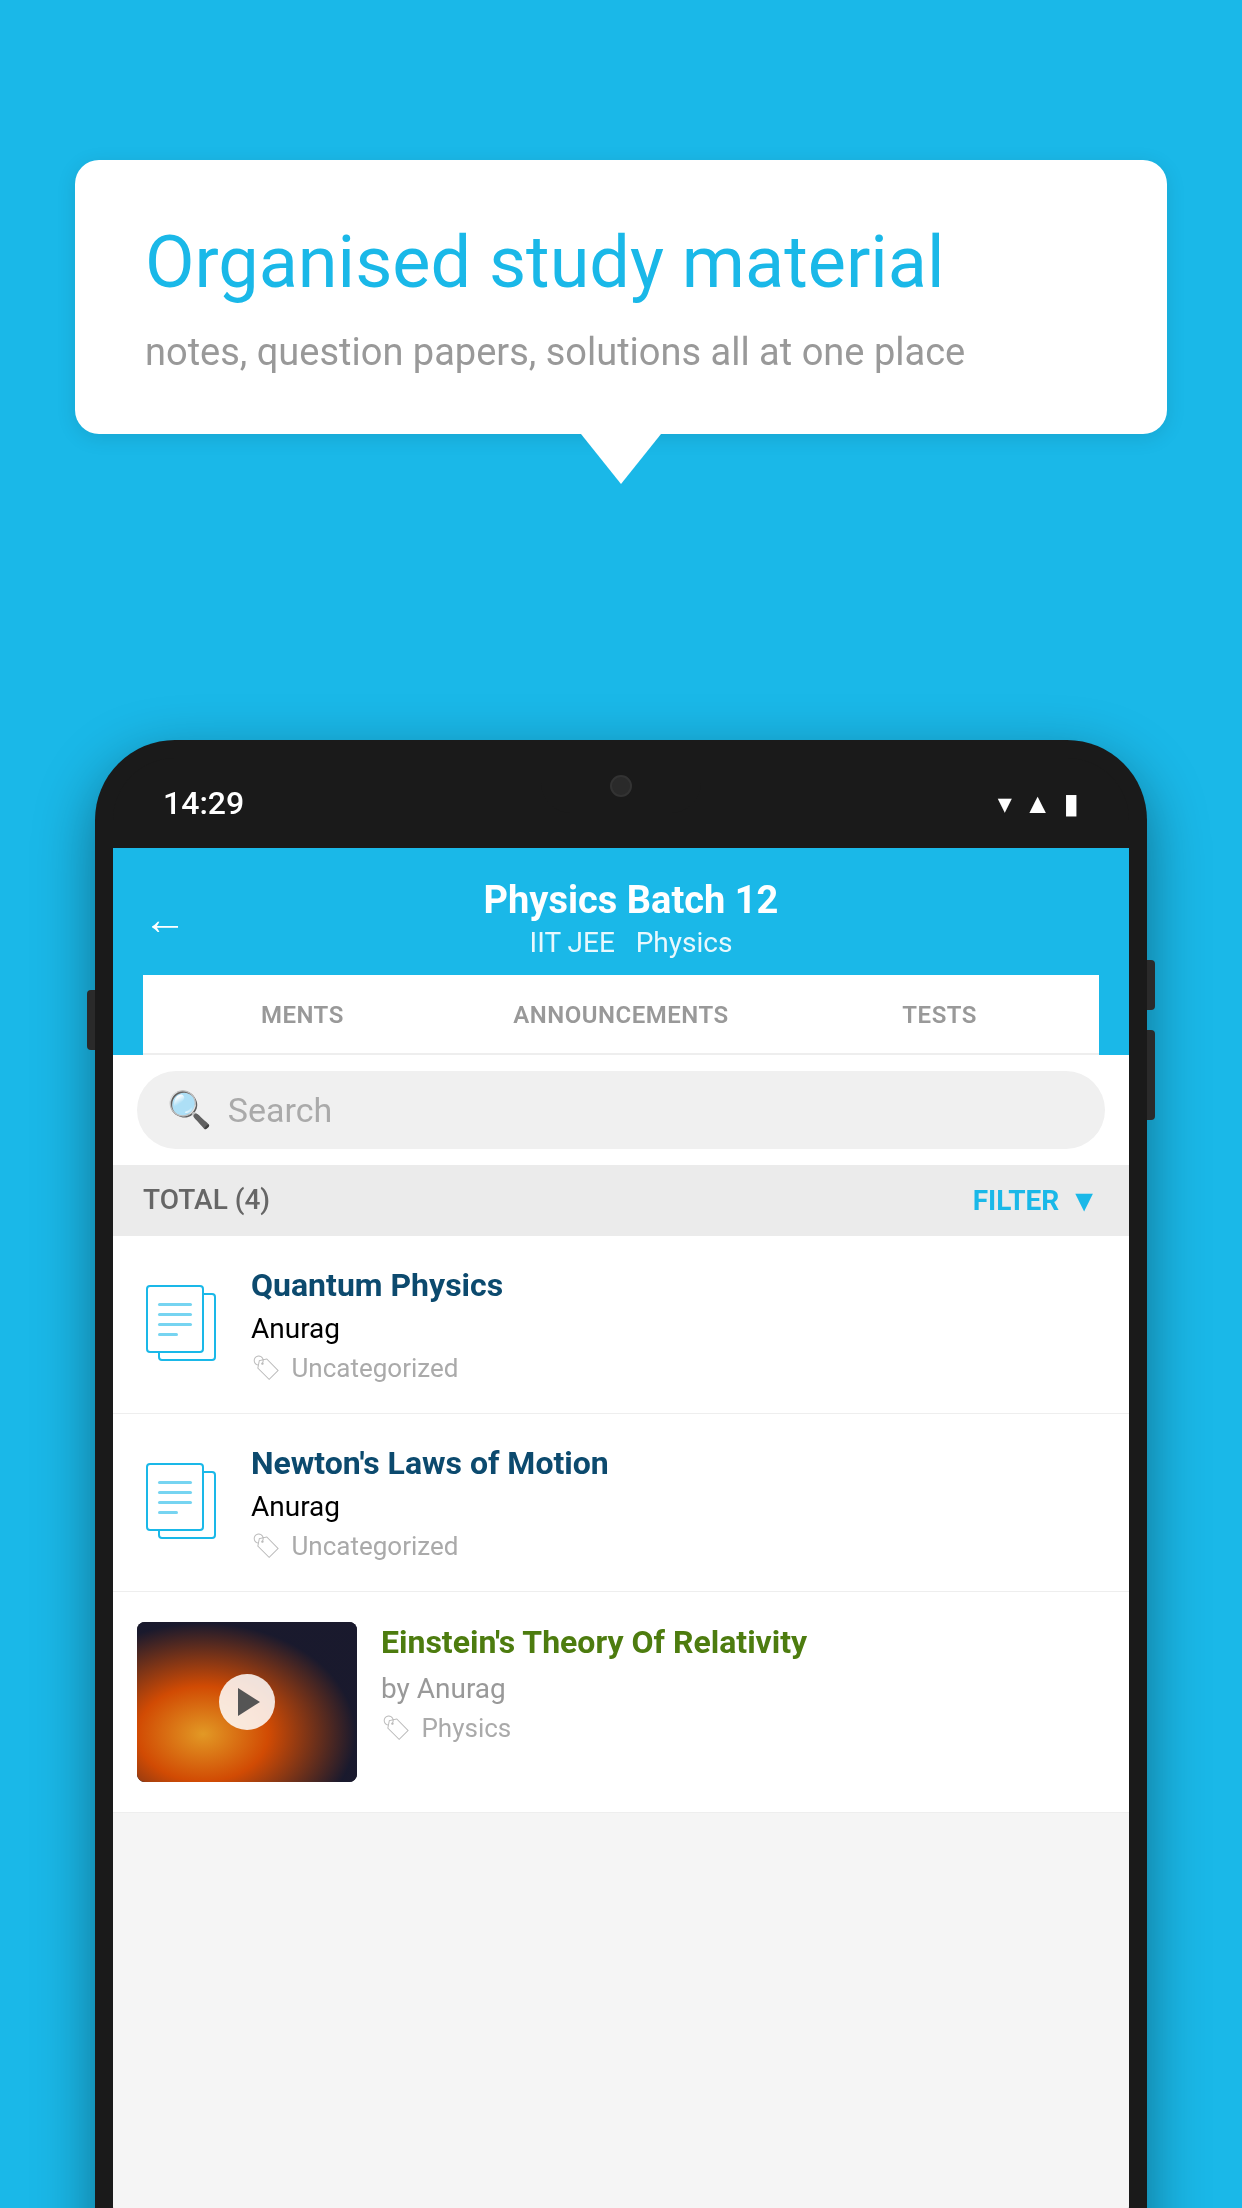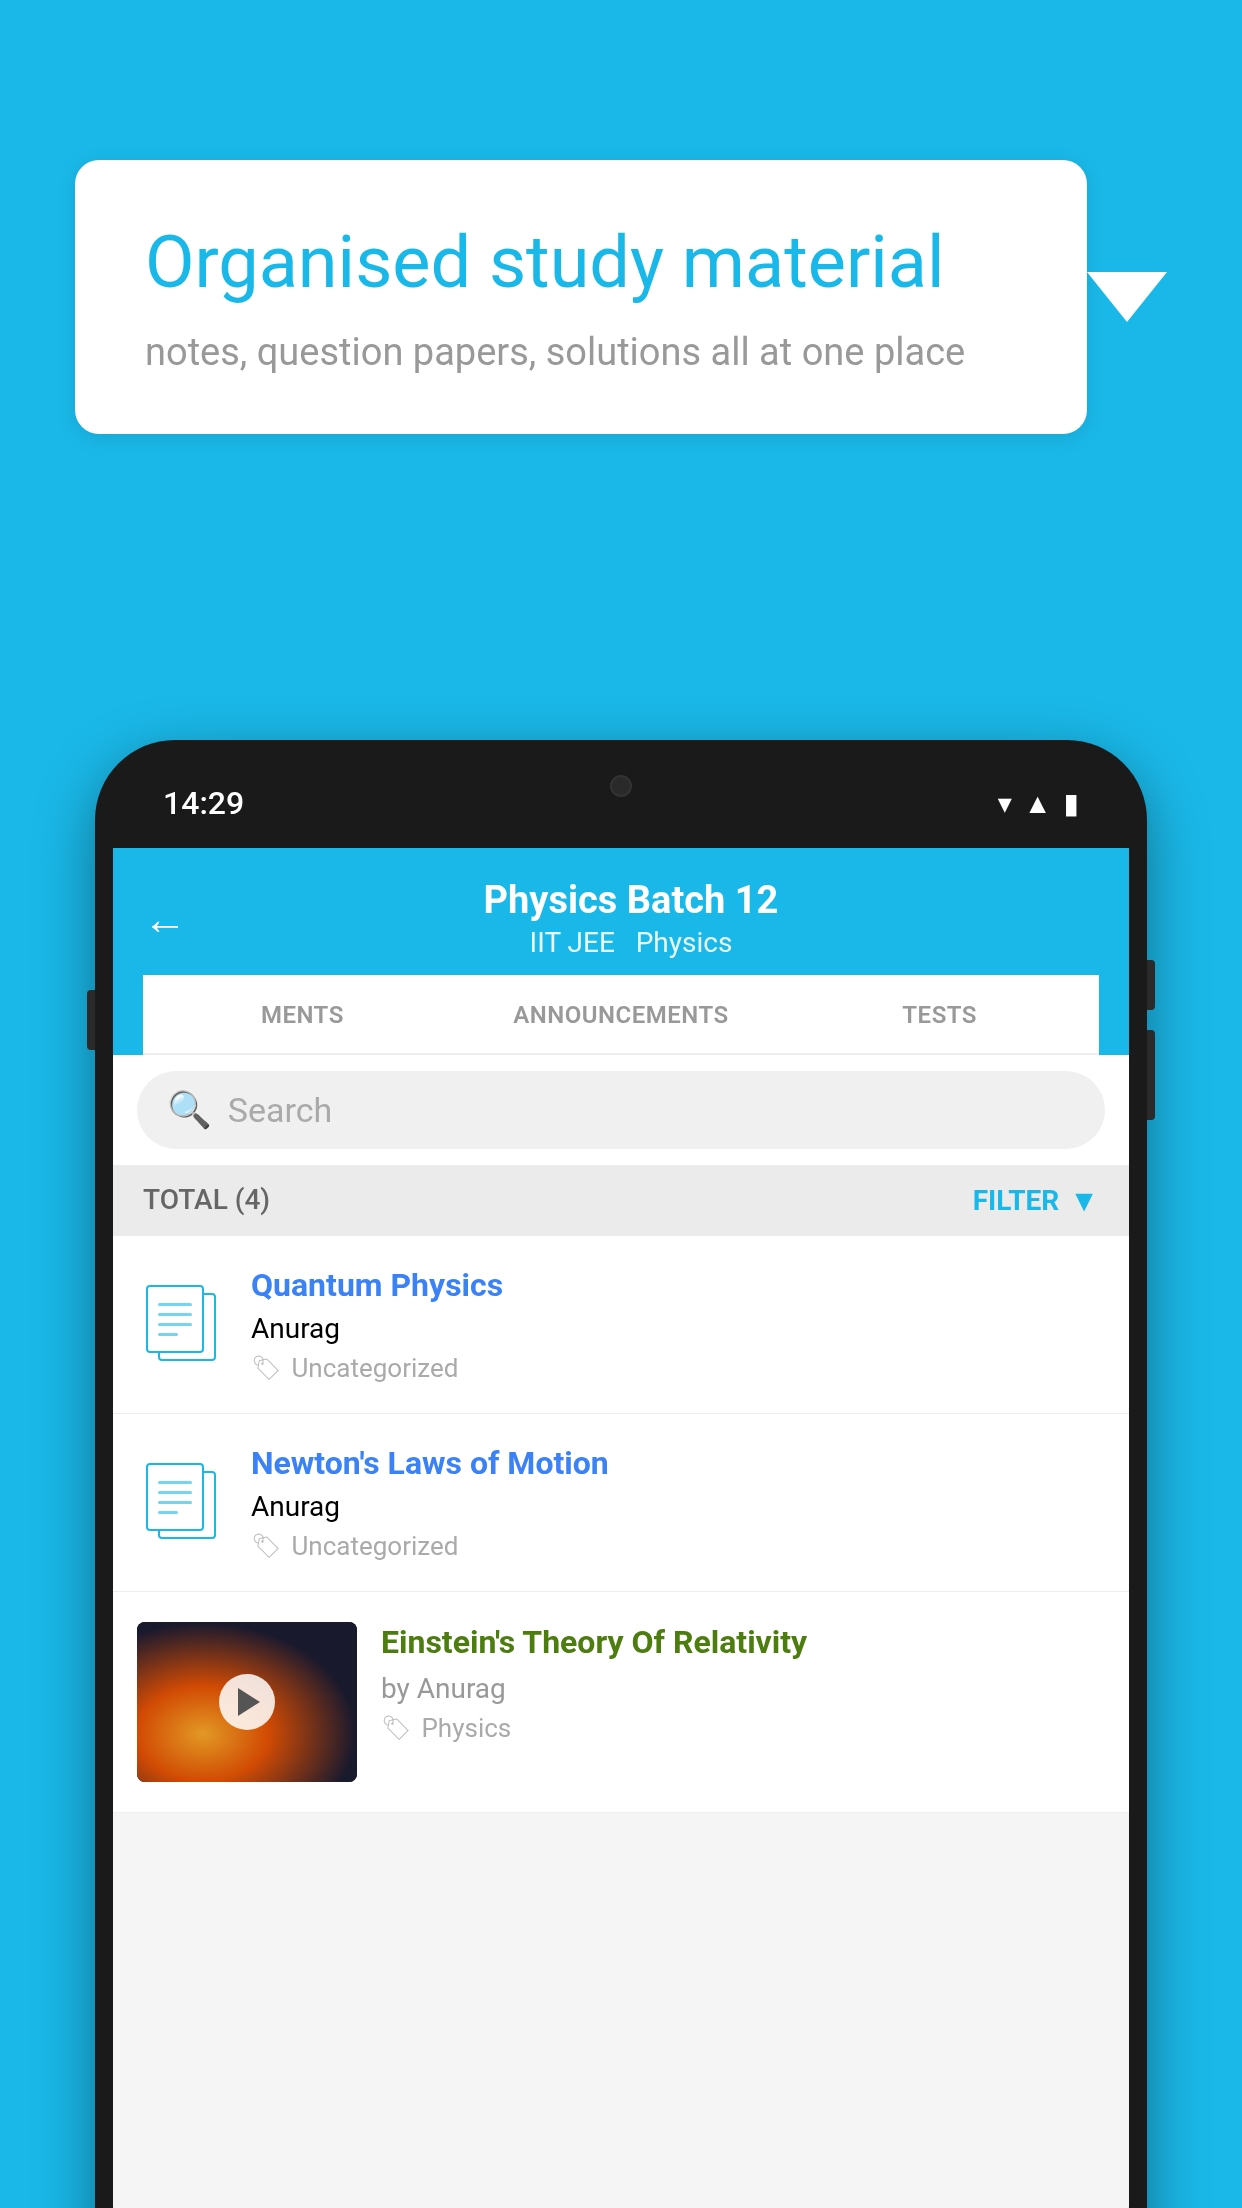--- a/index.html
+++ b/index.html
@@ -13,21 +13,21 @@
       position: relative;
     }
 
     
     .speech-bubble-wrapper {
       position: absolute;
       top: 160px;
       left: 75px;
       right: 75px;
       display: flex;
-      flex-direction: row;
+      flex-direction: column;
       align-items: center;
     }
 
     .speech-bubble {
       background: white;
       border-radius: 24px;
       padding: 60px 70px;
       width: 100%;
       box-shadow: 0 4px 20px rgba(0,0,0,0.1);
     }
@@ -316,21 +316,21 @@
 
     .page-line:last-child { width: 60%; }
 
     .video-info {
       flex: 1;
     }
 
     .video-title {
       font-size: 32px;
       font-weight: 700;
-      color: #3b82f6;
+      color: #0c4a6e;
       margin-bottom: 8px;
     }
 
     .video-author {
       font-size: 28px;
       color: #000000;
       margin-bottom: 8px;
     }
 
     .video-tag {

